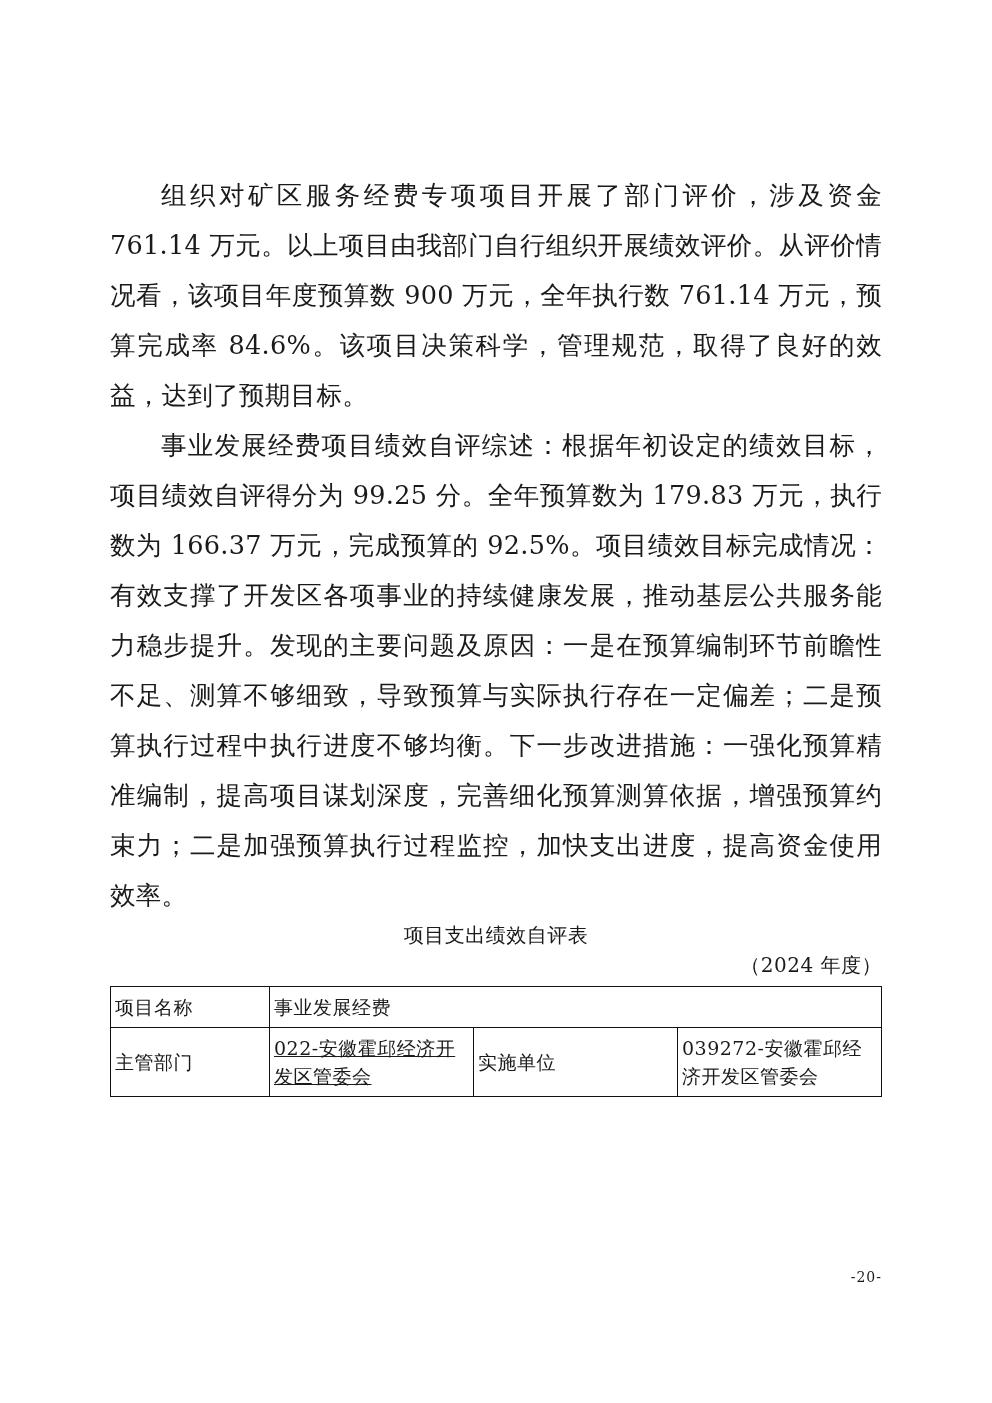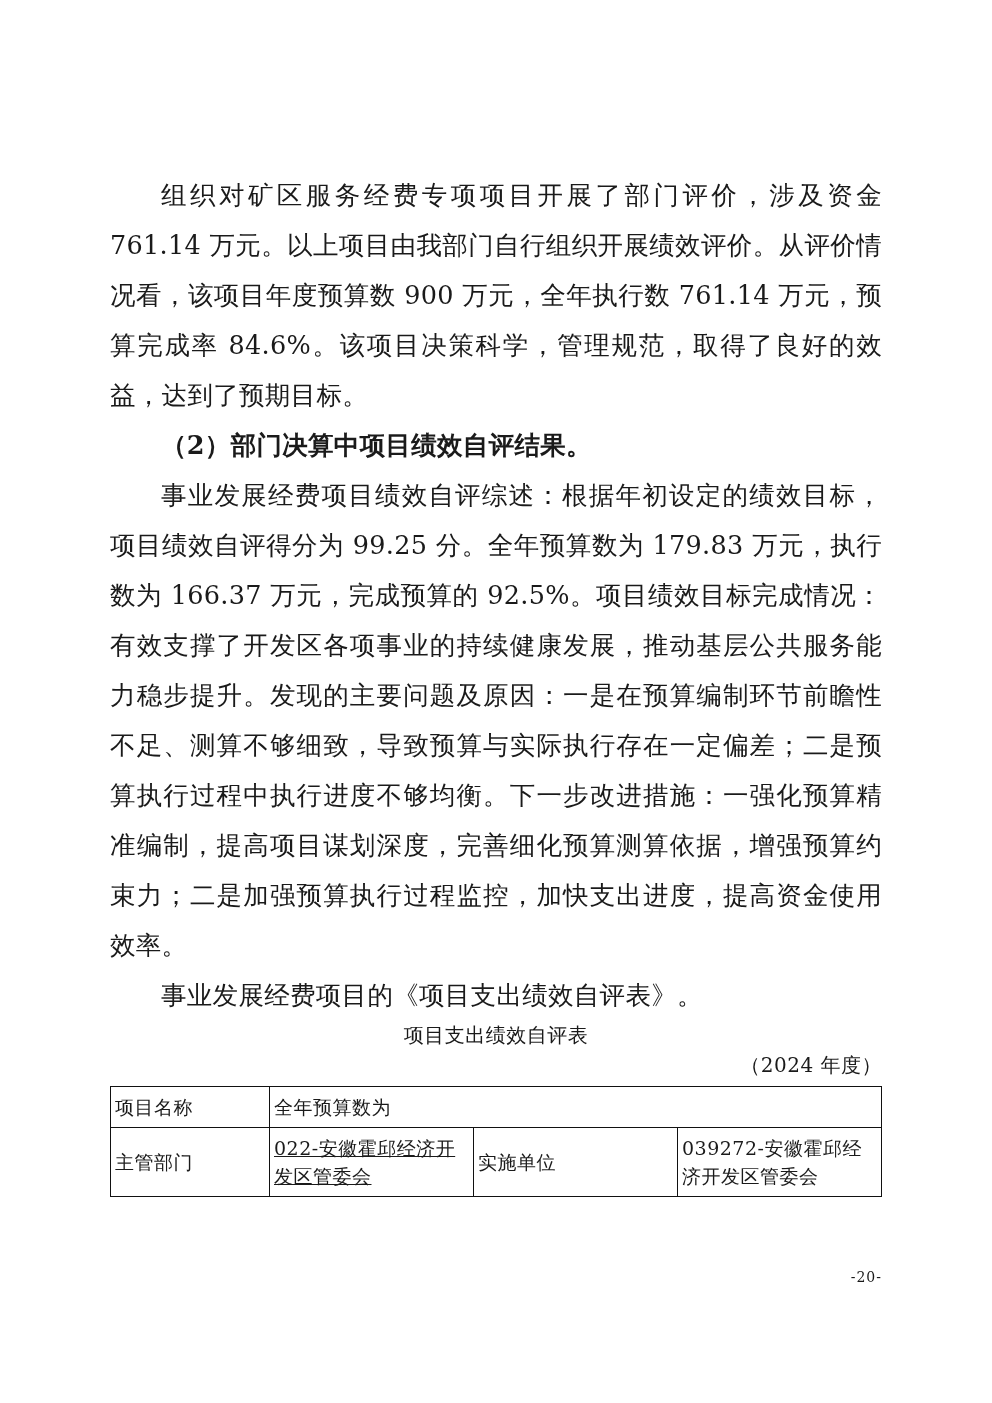--- a/index.html
+++ b/index.html
@@ -88,35 +88,33 @@
     letter-spacing: 1px;
   }
 </style>
 </head>
 <body>
 
 <div class="page">
 
   <p class="para indent">组织对矿区服务经费专项项目开展了部门评价，涉及资金 761.14 万元。以上项目由我部门自行组织开展绩效评价。从评价情况看，该项目年度预算数 900 万元，全年执行数 761.14 万元，预算完成率 84.6%。该项目决策科学，管理规范，取得了良好的效益，达到了预期目标。</p>
 
-  <p class="bold-head">（2）部门决算中项目绩效自评结果。</p>
 
 
   <p class="para indent">事业发展经费项目绩效自评综述：根据年初设定的绩效目标，项目绩效自评得分为 99.25 分。全年预算数为 179.83 万元，执行数为 166.37 万元，完成预算的 92.5%。项目绩效目标完成情况：有效支撑了开发区各项事业的持续健康发展，推动基层公共服务能力稳步提升。发现的主要问题及原因：一是在预算编制环节前瞻性不足、测算不够细致，导致预算与实际执行存在一定偏差；二是预算执行过程中执行进度不够均衡。下一步改进措施：一强化预算精准编制，提高项目谋划深度，完善细化预算测算依据，增强预算约束力；二是加强预算执行过程监控，加快支出进度，提高资金使用效率。</p>
 
-  <p class="para indent">事业发展经费项目的《项目支出绩效自评表》。</p>
 
   <p class="table-title">项目支出绩效自评表</p>
   <p class="table-title-sub">（2024 年度）</p>
 
   <table class="score">
     <tbody>
       <tr>
         <td class="cell-label">项目名称</td>
-        <td colspan="3">全年预算数为</td>
+        <td colspan="3">事业发展经费</td>
       </tr>
       <tr>
         <td class="cell-label">主管部门</td>
         <td class="cell-mid">022-安徽霍邱经济开发区管委会</td>
         <td class="cell-unitlabel">实施单位</td>
         <td>039272-安徽霍邱经济开发区管委会</td>
       </tr>
     </tbody>
   </table>
 

